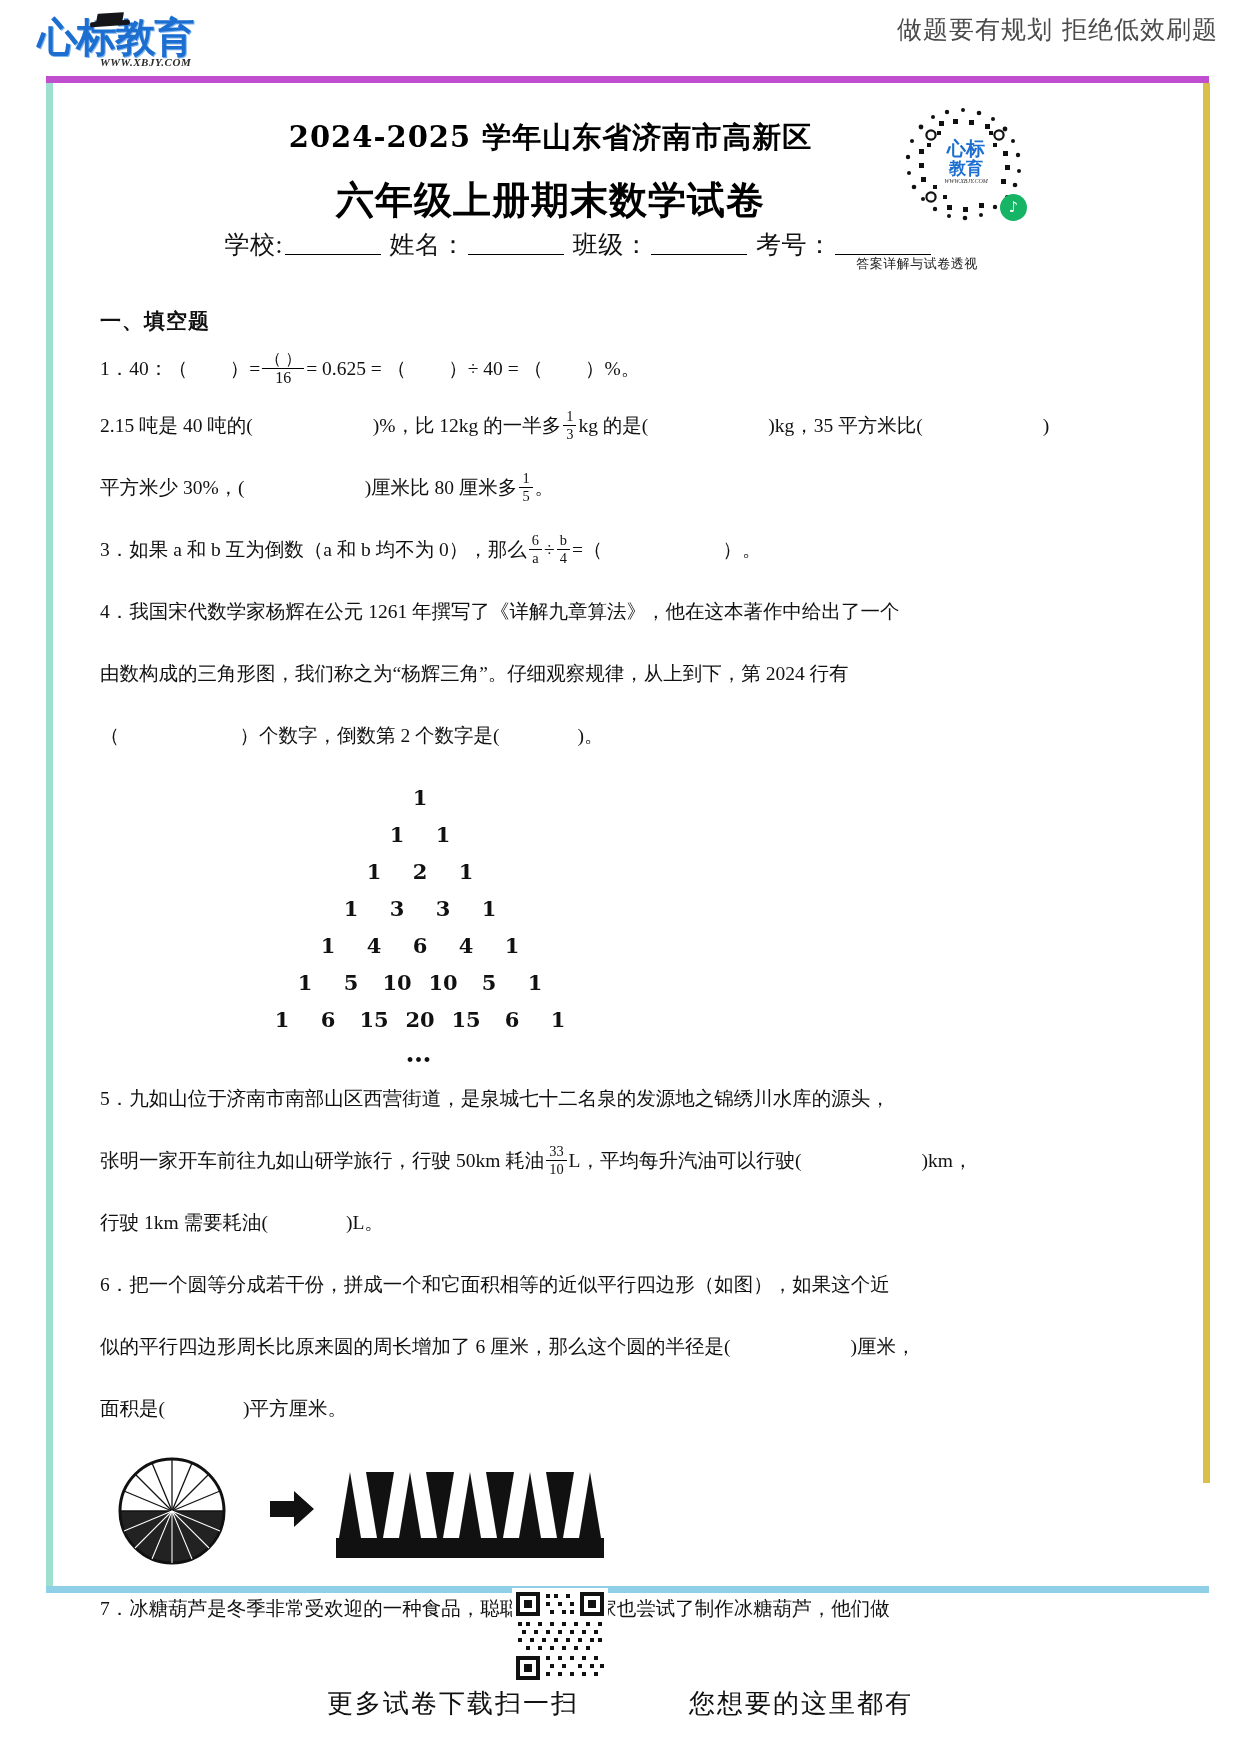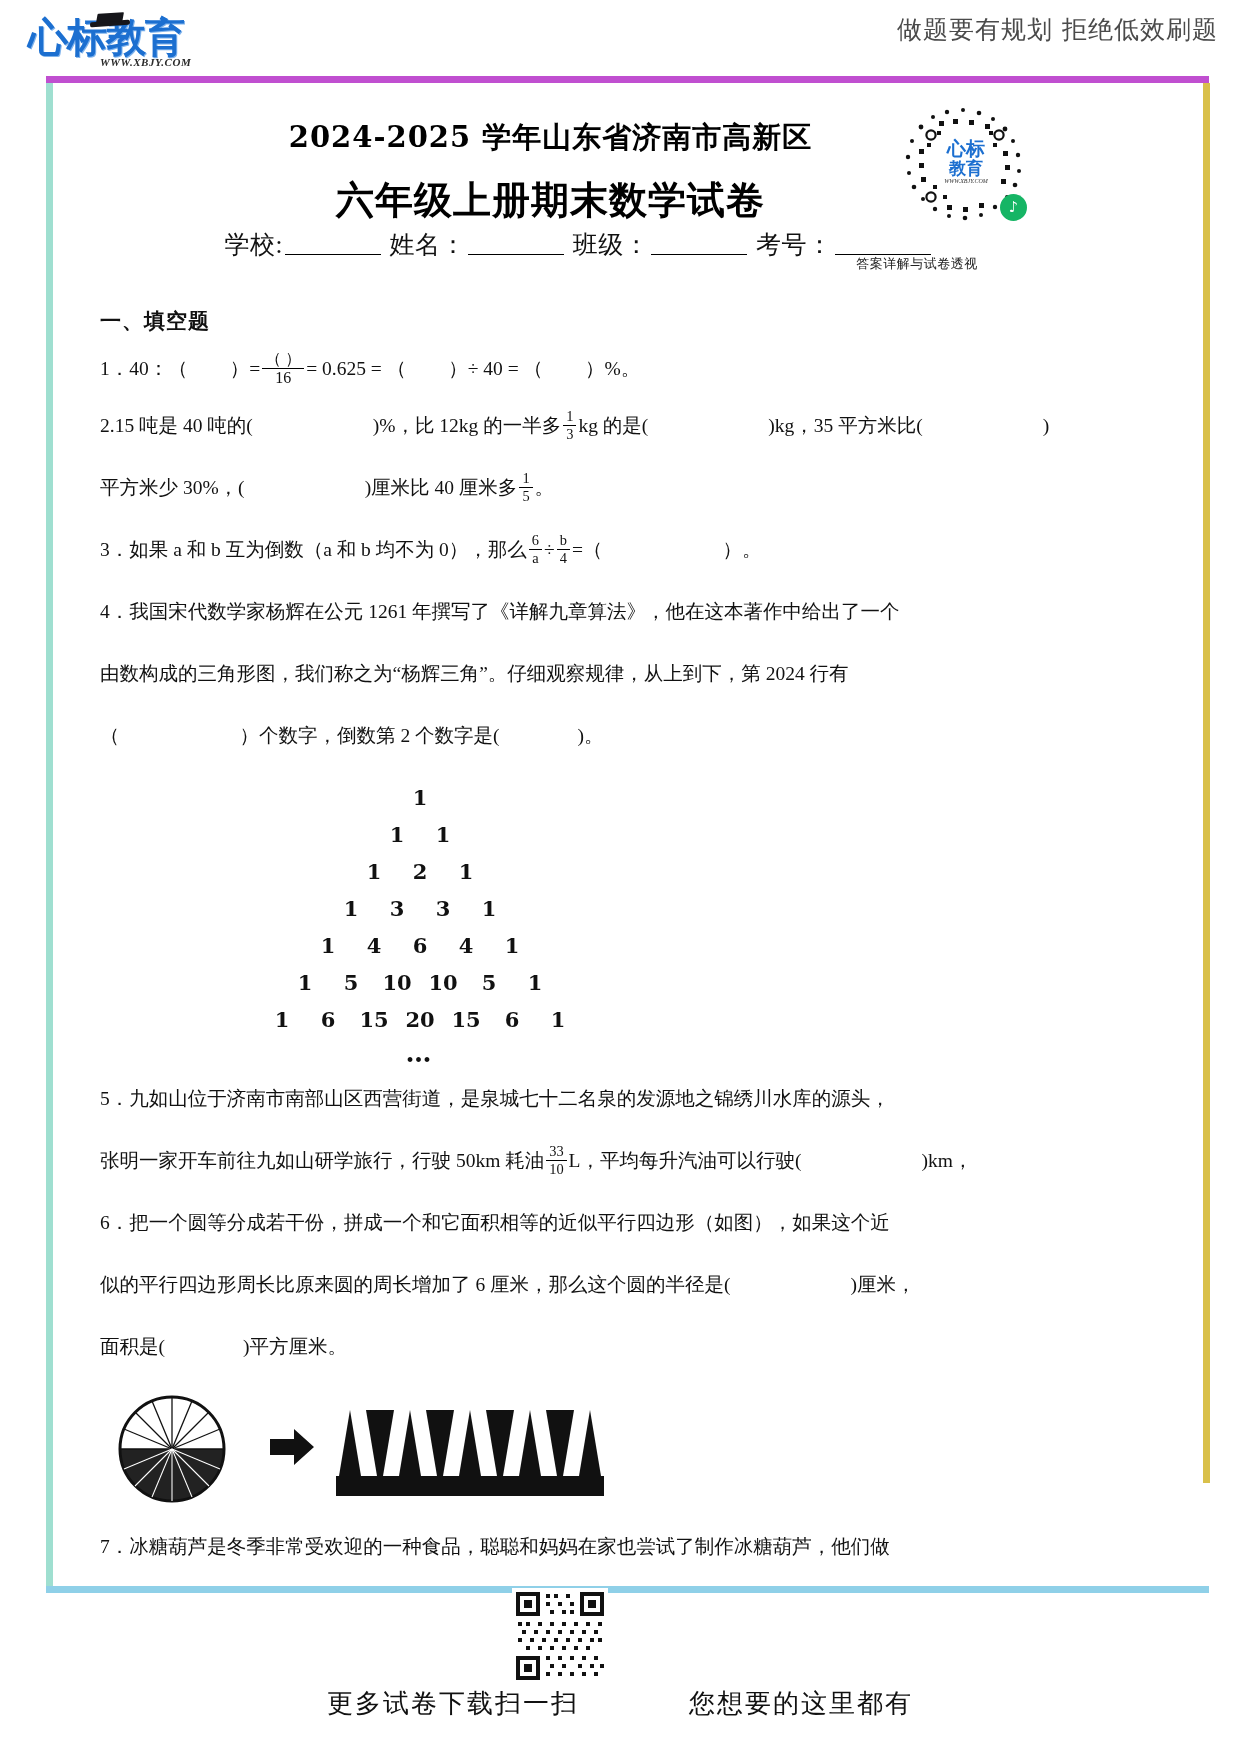--- a/index.html
+++ b/index.html
@@ -17,20 +17,21 @@
   }
   .logo{
     position:absolute;left:28px;top:14px;width:175px;height:58px;
   }
   .logo-main{
     font-family:"DejaVu Sans","Liberation Sans",sans-serif;
     font-weight:bold;font-size:40px;letter-spacing:-1px;
     color:#1c6fd0;
     line-height:46px;
     text-shadow:1px 1px 0 #7fb3ec;
+    text-align:center;
   }
   .logo-cap{
     position:absolute;left:62px;top:-2px;width:40px;height:17px;
   }
   .logo-cap .brim{
     position:absolute;left:0;top:9px;width:40px;height:5px;background:#16161a;
     border-radius:2px;transform:rotate(-4deg);
   }
   .logo-cap .top{
     position:absolute;left:7px;top:1px;width:26px;height:9px;background:#16161a;
@@ -250,21 +251,21 @@
   <div class="section-head">一、填空题</div>
 
   <div class="q">
     <span>1．</span><span>40：（</span><span class="blankspace xs"></span><span>）=</span><span class="frac"><span class="num">（    ）</span><span class="den">16</span></span><span>= 0.625 = （</span><span class="blankspace xs"></span><span>）÷ 40 = （</span><span class="blankspace xs"></span><span>）%。</span>
   </div>
 
   <div class="q q2">
     <span>2.15 吨是 40 吨的(</span><span class="blankspace"></span><span>)%，比 12kg 的一半多</span><span class="frac tight"><span class="num">1</span><span class="den">3</span></span><span>kg 的是(</span><span class="blankspace"></span><span>)kg，35 平方米比(</span><span class="blankspace"></span><span>)</span>
   </div>
   <div class="q q2">
-    <span>平方米少 30%，(</span><span class="blankspace"></span><span>)厘米比 40 厘米多</span><span class="frac tight"><span class="num">1</span><span class="den">5</span></span><span>。</span>
+    <span>平方米少 30%，(</span><span class="blankspace"></span><span>)厘米比 80 厘米多</span><span class="frac tight"><span class="num">1</span><span class="den">5</span></span><span>。</span>
   </div>
 
   <div class="q q2">
     <span>3．</span><span>如果 a 和 b 互为倒数（a 和 b 均不为 0），那么</span><span class="frac tight"><span class="num">6</span><span class="den">a</span></span><span>÷</span><span class="frac tight"><span class="num">b</span><span class="den">4</span></span><span>=（</span><span class="blankspace"></span><span>）。</span>
   </div>
 
   <div class="q q2">
     <span>4．</span><span>我国宋代数学家杨辉在公元 1261 年撰写了《详解九章算法》，他在这本著作中给出了一个</span>
   </div>
   <div class="q q2">
@@ -283,20 +284,23 @@
     <div class="prow"><span>1</span><span>5</span><span>10</span><span>10</span><span>5</span><span>1</span></div>
     <div class="prow"><span>1</span><span>6</span><span>15</span><span>20</span><span>15</span><span>6</span><span>1</span></div>
     <div class="pdots">…</div>
   </div>
 
   <div class="q q2">
     <span>5．</span><span>九如山位于济南市南部山区西营街道，是泉城七十二名泉的发源地之锦绣川水库的源头，</span>
   </div>
   <div class="q q2">
     <span>张明一家开车前往九如山研学旅行，行驶 50km 耗油</span><span class="frac tight"><span class="num">33</span><span class="den">10</span></span><span>L，平均每升汽油可以行驶(</span><span class="blankspace"></span><span>)km，</span>
+  </div>
+  <div class="q q2">
+    <span>行驶 1km 需要耗油(</span><span class="blankspace sm"></span><span>)L。</span>
   </div>
 
   <div class="q q2">
     <span>6．</span><span>把一个圆等分成若干份，拼成一个和它面积相等的近似平行四边形（如图），如果这个近</span>
   </div>
   <div class="q q2">
     <span>似的平行四边形周长比原来圆的周长增加了 6 厘米，那么这个圆的半径是(</span><span class="blankspace"></span><span>)厘米，</span>
   </div>
   <div class="q q2">
     <span>面积是(</span><span class="blankspace sm"></span><span>)平方厘米。</span>

